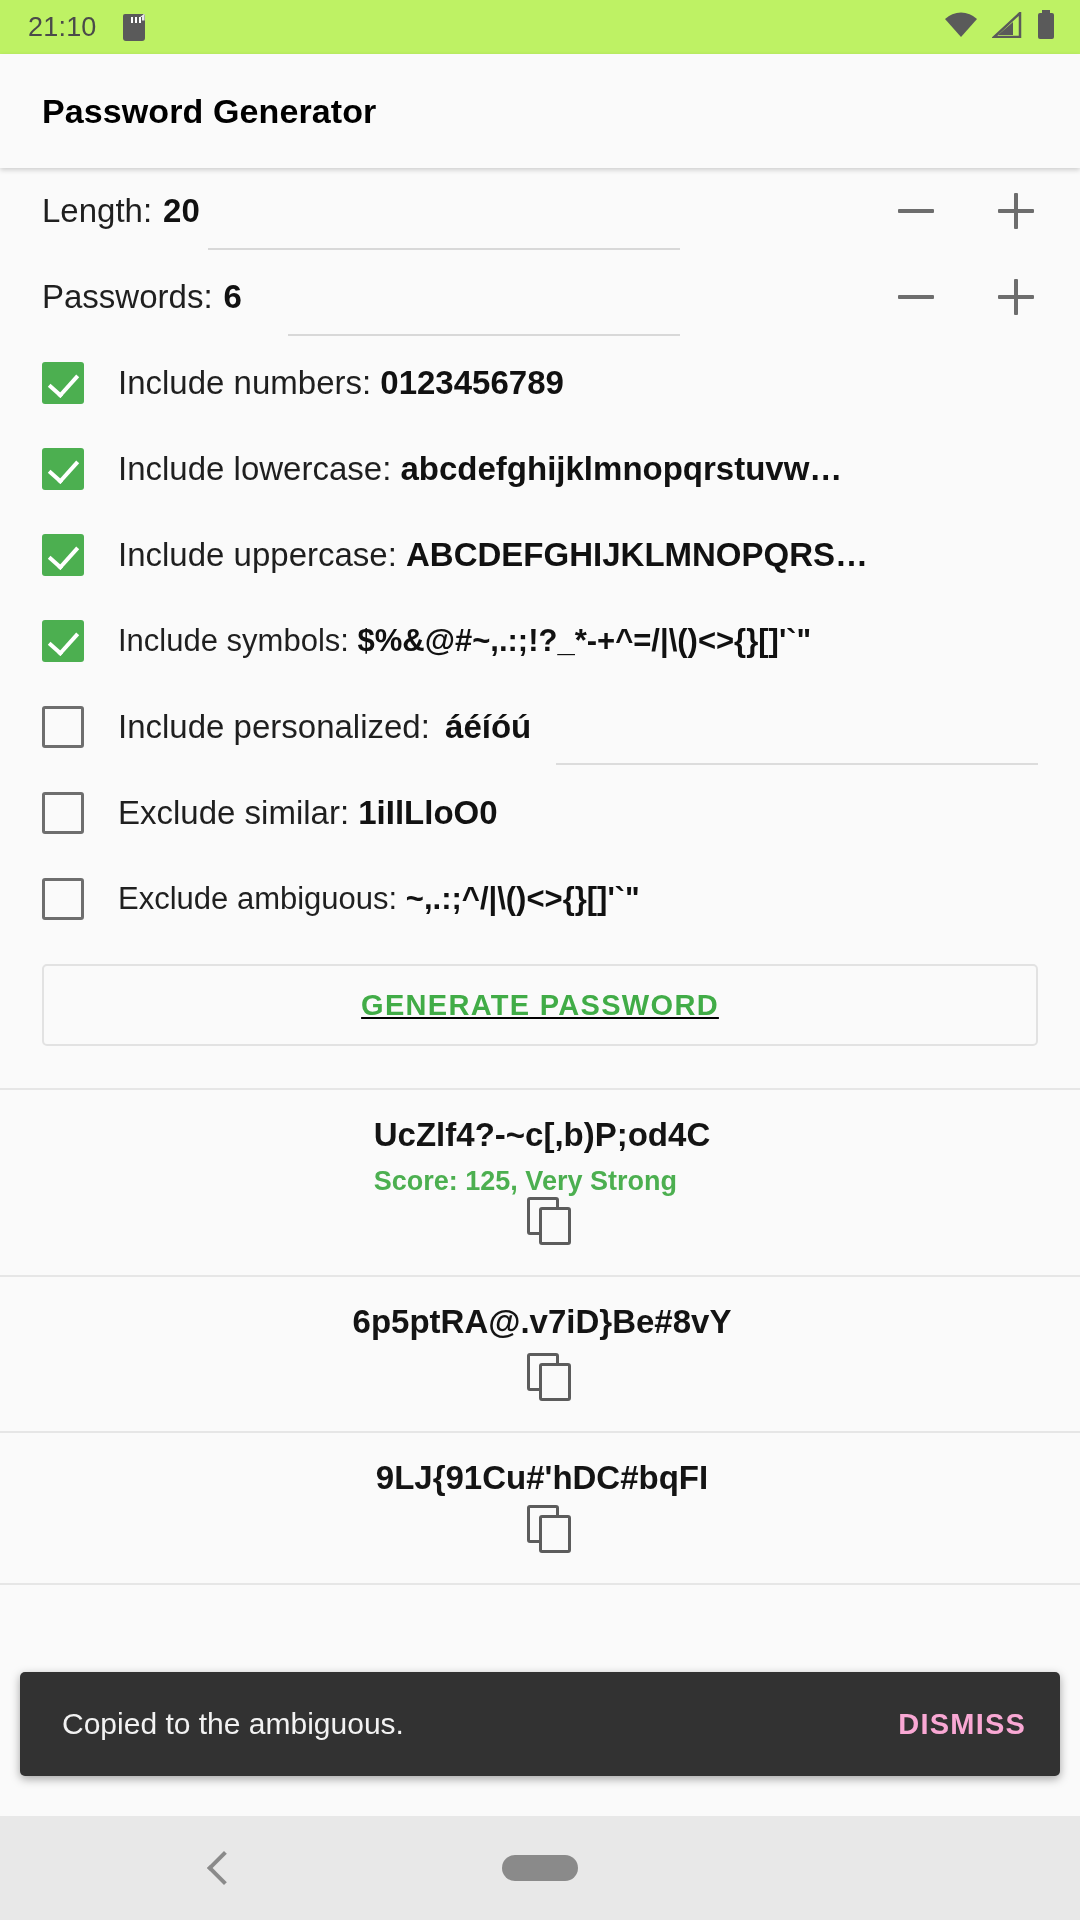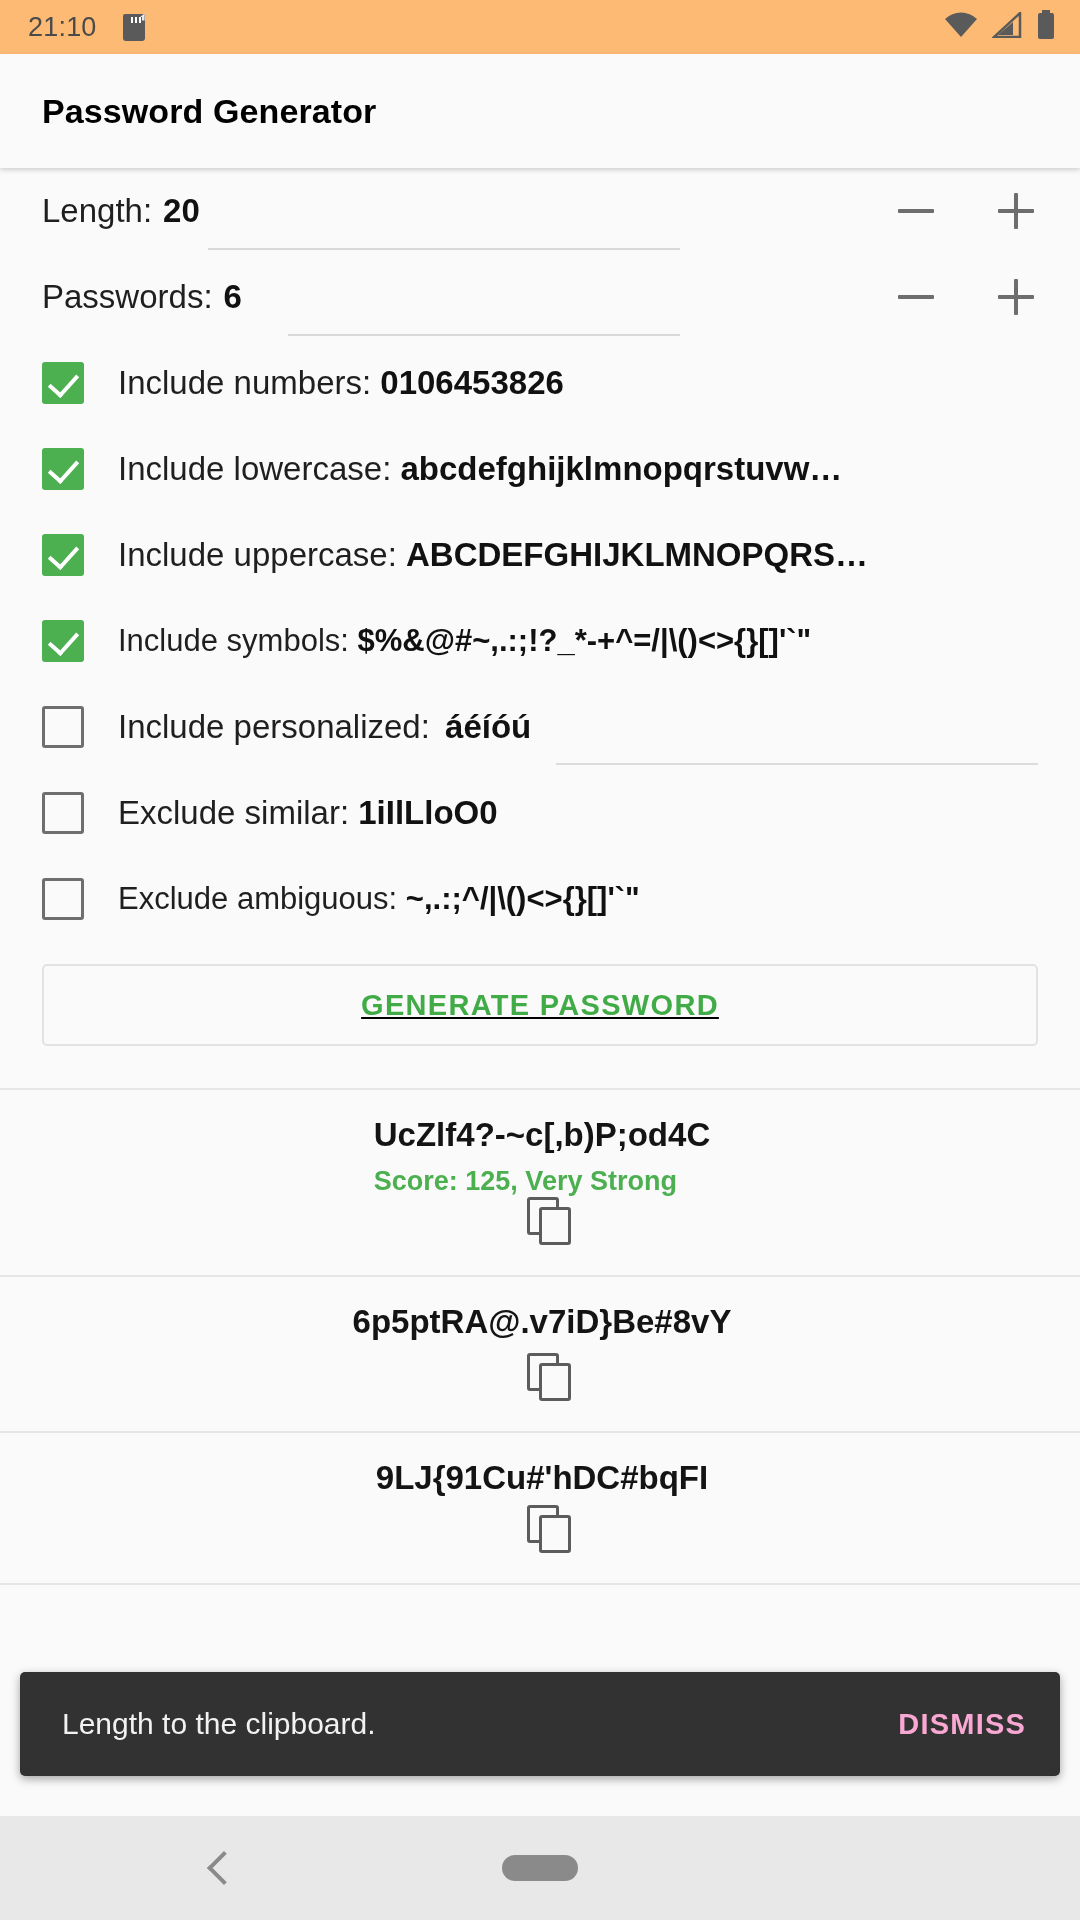--- a/index.html
+++ b/index.html
@@ -13,21 +13,21 @@
     position: relative;
     width: 1080px; height: 1920px;
     background: #fafafa;
     display: flex;
     flex-direction: column;
   }
 
   
   .statusbar {
     height: 54px;
-    background: #fdba74;
+    background: #bef264;
     display: flex;
     align-items: center;
     padding: 0 24px 0 28px;
     flex: 0 0 auto;
   }
   .status-clock {
     font-size: 27px;
     color: #4a4a4a;
     letter-spacing: 0.2px;
   }
@@ -372,21 +372,21 @@
       <span class="stepper-btns">
         <span class="step-btn minus"></span>
         <span class="step-btn plus"></span>
       </span>
     </div>
 
     <div class="check-row">
       <span class="cbox on"></span>
       <span class="check-text">
         <span>Include numbers:</span>
-        <b>0106453826</b>
+        <b>0123456789</b>
       </span>
     </div>
 
     <div class="check-row">
       <span class="cbox on"></span>
       <span class="check-text">
         <span>Include lowercase:</span>
         <b>abcdefghijklmnopqrstuvw…</b>
       </span>
     </div>
@@ -469,21 +469,21 @@
       </div>
       <div class="copy-icon">
         <i class="back"></i>
         <i class="front"></i>
       </div>
     </div>
 
   </div>
 
   <div class="snackbar">
-    <span class="snack-msg">Length to the clipboard.</span>
+    <span class="snack-msg">Copied to the ambiguous.</span>
     <span class="snack-action">DISMISS</span>
   </div>
 
   <div class="navbar">
     <span class="nav-back"></span>
     <span class="nav-home"></span>
   </div>
 
 </div>
 

